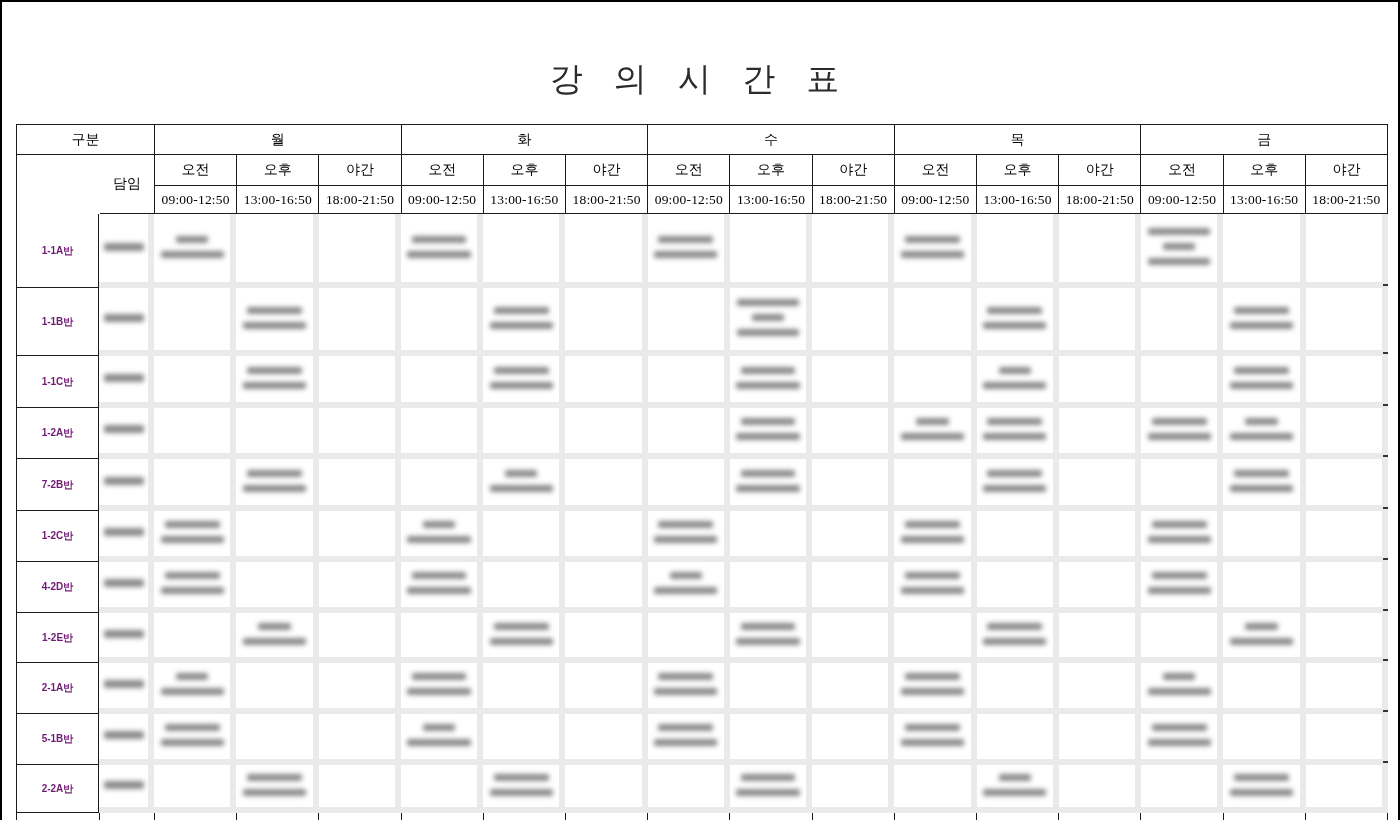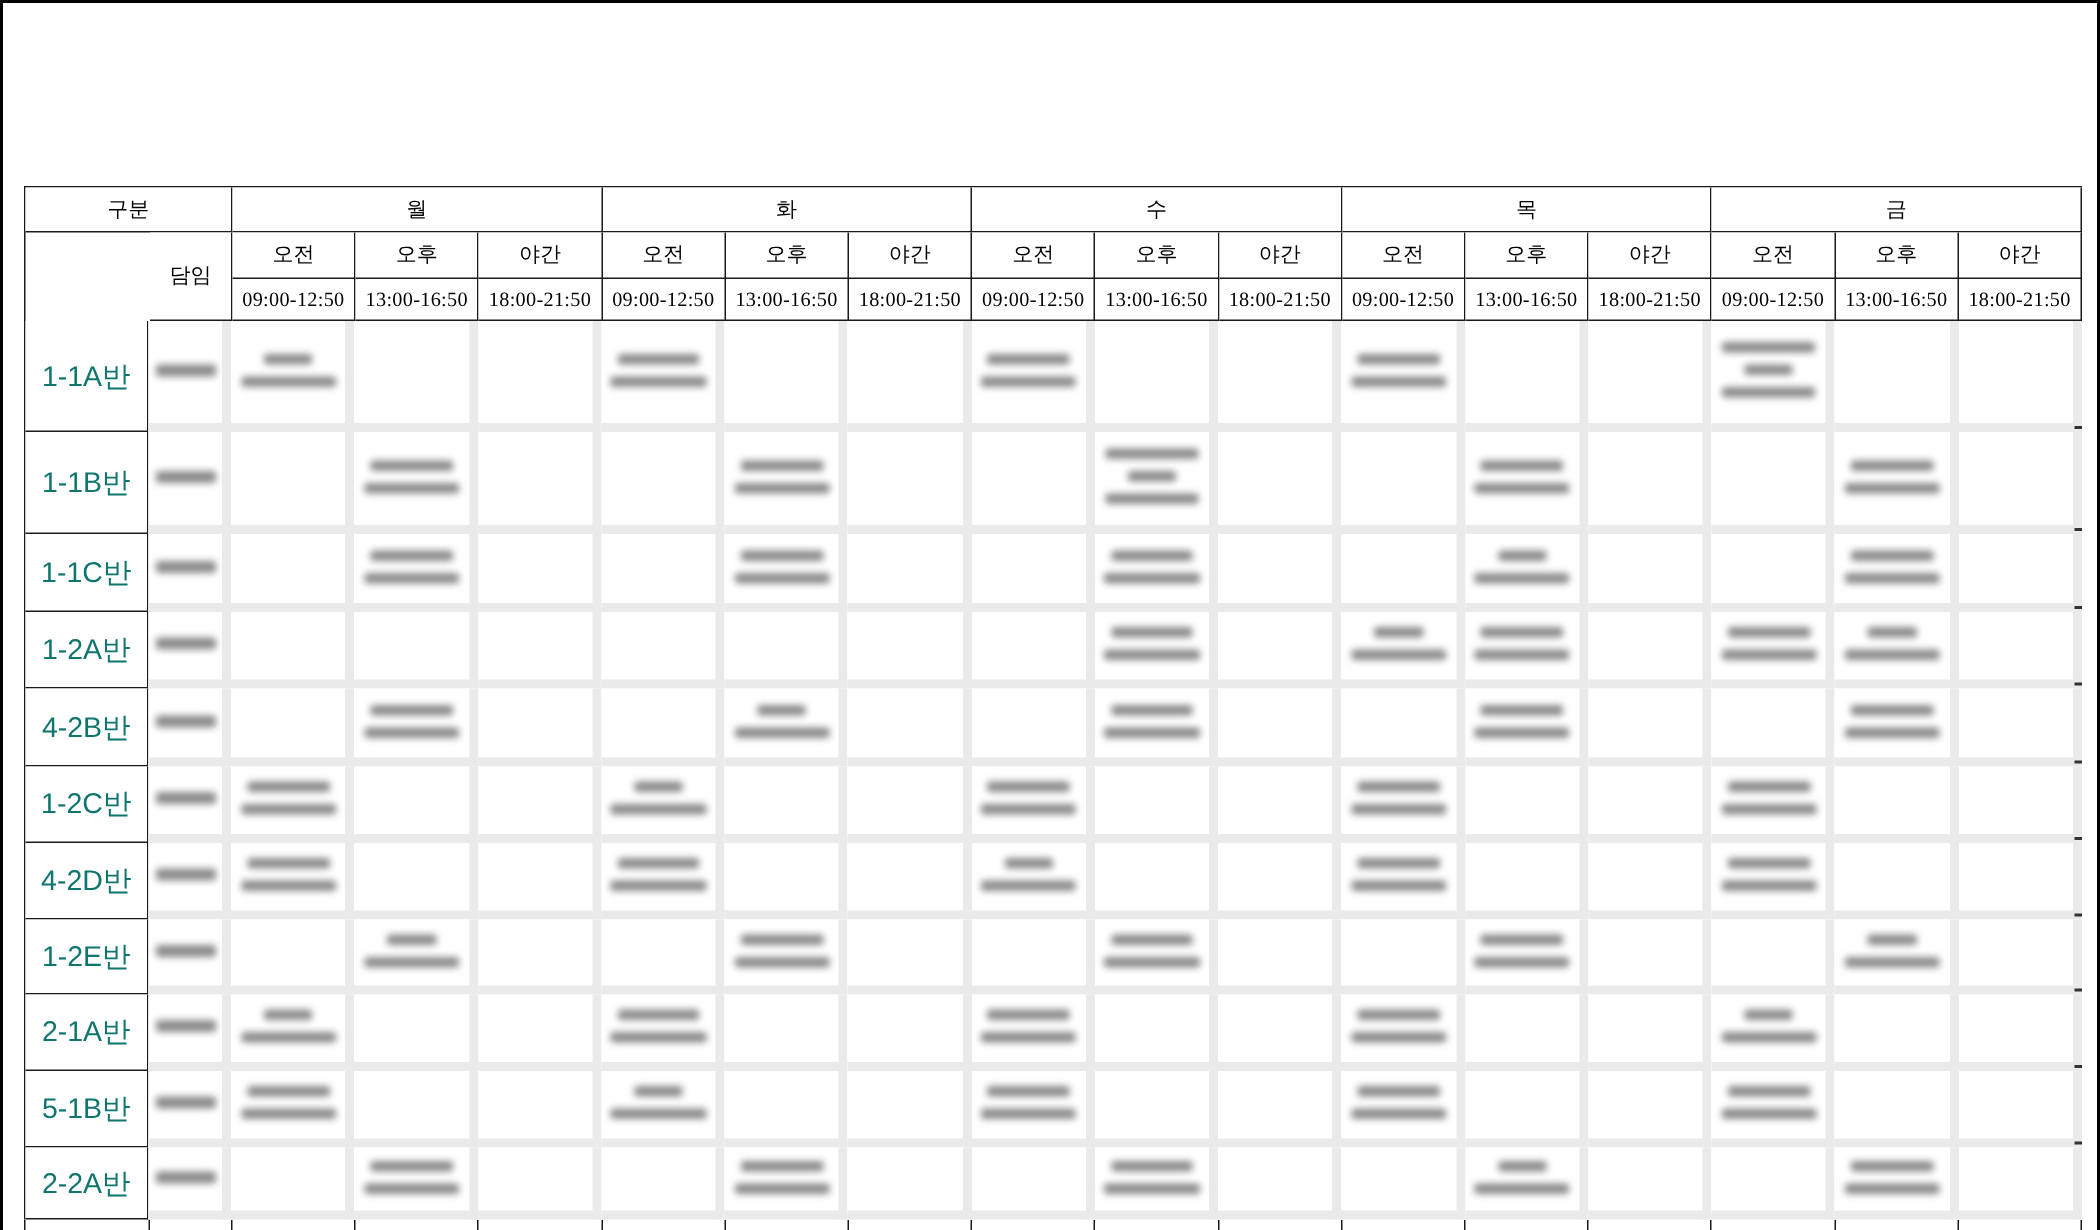--- a/index.html
+++ b/index.html
@@ -36,21 +36,21 @@
     font-size:14px; color:#000; background:#fff; white-space:nowrap;
   }
   .h-time { font-family:"Liberation Serif", serif; font-size:13.5px; letter-spacing:0.2px; }
 
   
   .t-body { display:flex; }
   .label-col { width:83px; box-sizing:border-box; border-left:1px solid #1a1a1a; background:#fff; }
   .label-cell {
     box-sizing:border-box; border-right:1px solid #1a1a1a; border-bottom:1px solid #1a1a1a;
     display:flex; align-items:center; justify-content:center;
-    font-size:19px; color:#0f766e; background:#fff;
+    font-size:10px; color:#701a75; background:#fff;font-weight:bold;
   }
   .data-grid {
     position:relative; width:1289px; display:grid;
     grid-template-columns:55px repeat(15, 1fr);
     background:#fff;
   }
   .d-cell {
     box-sizing:border-box;
     border-right:6px solid #eaeaea; border-bottom:6px solid #eaeaea;
     display:flex; flex-direction:column; align-items:center; justify-content:center;
@@ -68,20 +68,21 @@
     display:grid; box-sizing:border-box; width:1372px; height:7px;
     grid-template-columns:83px 55px repeat(15, 1fr);
     border-left:1px solid #1a1a1a; background:#fff;
   }
   .bs-cell { box-sizing:border-box; border-right:1px solid #1a1a1a; }
 </style>
 </head>
 <body>
 
 <div class="page">
+  <div class="page-title">강 의 시 간 표</div>
 
   <div class="timetable">
     <div class="t-header">
         <div class="h-cell" style="grid-area: 1 / 1 / auto / span 2;">구분</div>
         <div class="h-cell" style="grid-area: 1 / 3 / auto / span 3;">월</div>
         <div class="h-cell" style="grid-area: 1 / 6 / auto / span 3;">화</div>
         <div class="h-cell" style="grid-area: 1 / 9 / auto / span 3;">수</div>
         <div class="h-cell" style="grid-area: 1 / 12 / auto / span 3;">목</div>
         <div class="h-cell" style="grid-area: 1 / 15 / auto / span 3;">금</div>
         <div class="h-cell" style="grid-area: 2 / 2 / span 2;">담임</div>
@@ -115,21 +116,21 @@
         <div class="h-cell h-time" style="grid-area: 3 / 15;">09:00-12:50</div>
         <div class="h-cell h-time" style="grid-area: 3 / 16;">13:00-16:50</div>
         <div class="h-cell h-time" style="grid-area: 3 / 17;">18:00-21:50</div>
       </div>
     <div class="t-body">
       <div class="label-col">
           <div class="label-cell" style="height: 74px;">1-1A반</div>
           <div class="label-cell" style="height: 68px;">1-1B반</div>
           <div class="label-cell" style="height: 52px;">1-1C반</div>
           <div class="label-cell" style="height: 51px;">1-2A반</div>
-          <div class="label-cell" style="height: 52px;">4-2B반</div>
+          <div class="label-cell" style="height: 52px;">7-2B반</div>
           <div class="label-cell" style="height: 51px;">1-2C반</div>
           <div class="label-cell" style="height: 51px;">4-2D반</div>
           <div class="label-cell" style="height: 50px;">1-2E반</div>
           <div class="label-cell" style="height: 51px;">2-1A반</div>
           <div class="label-cell" style="height: 51px;">5-1B반</div>
           <div class="label-cell" style="height: 48px;">2-2A반</div>
         </div>
       <div class="data-grid" style="grid-template-rows: 74px 68px 52px 51px 52px 51px 51px 50px 51px 51px 48px;">
           <div class="d-cell">
             <div class="blob teacher-blob"></div>

